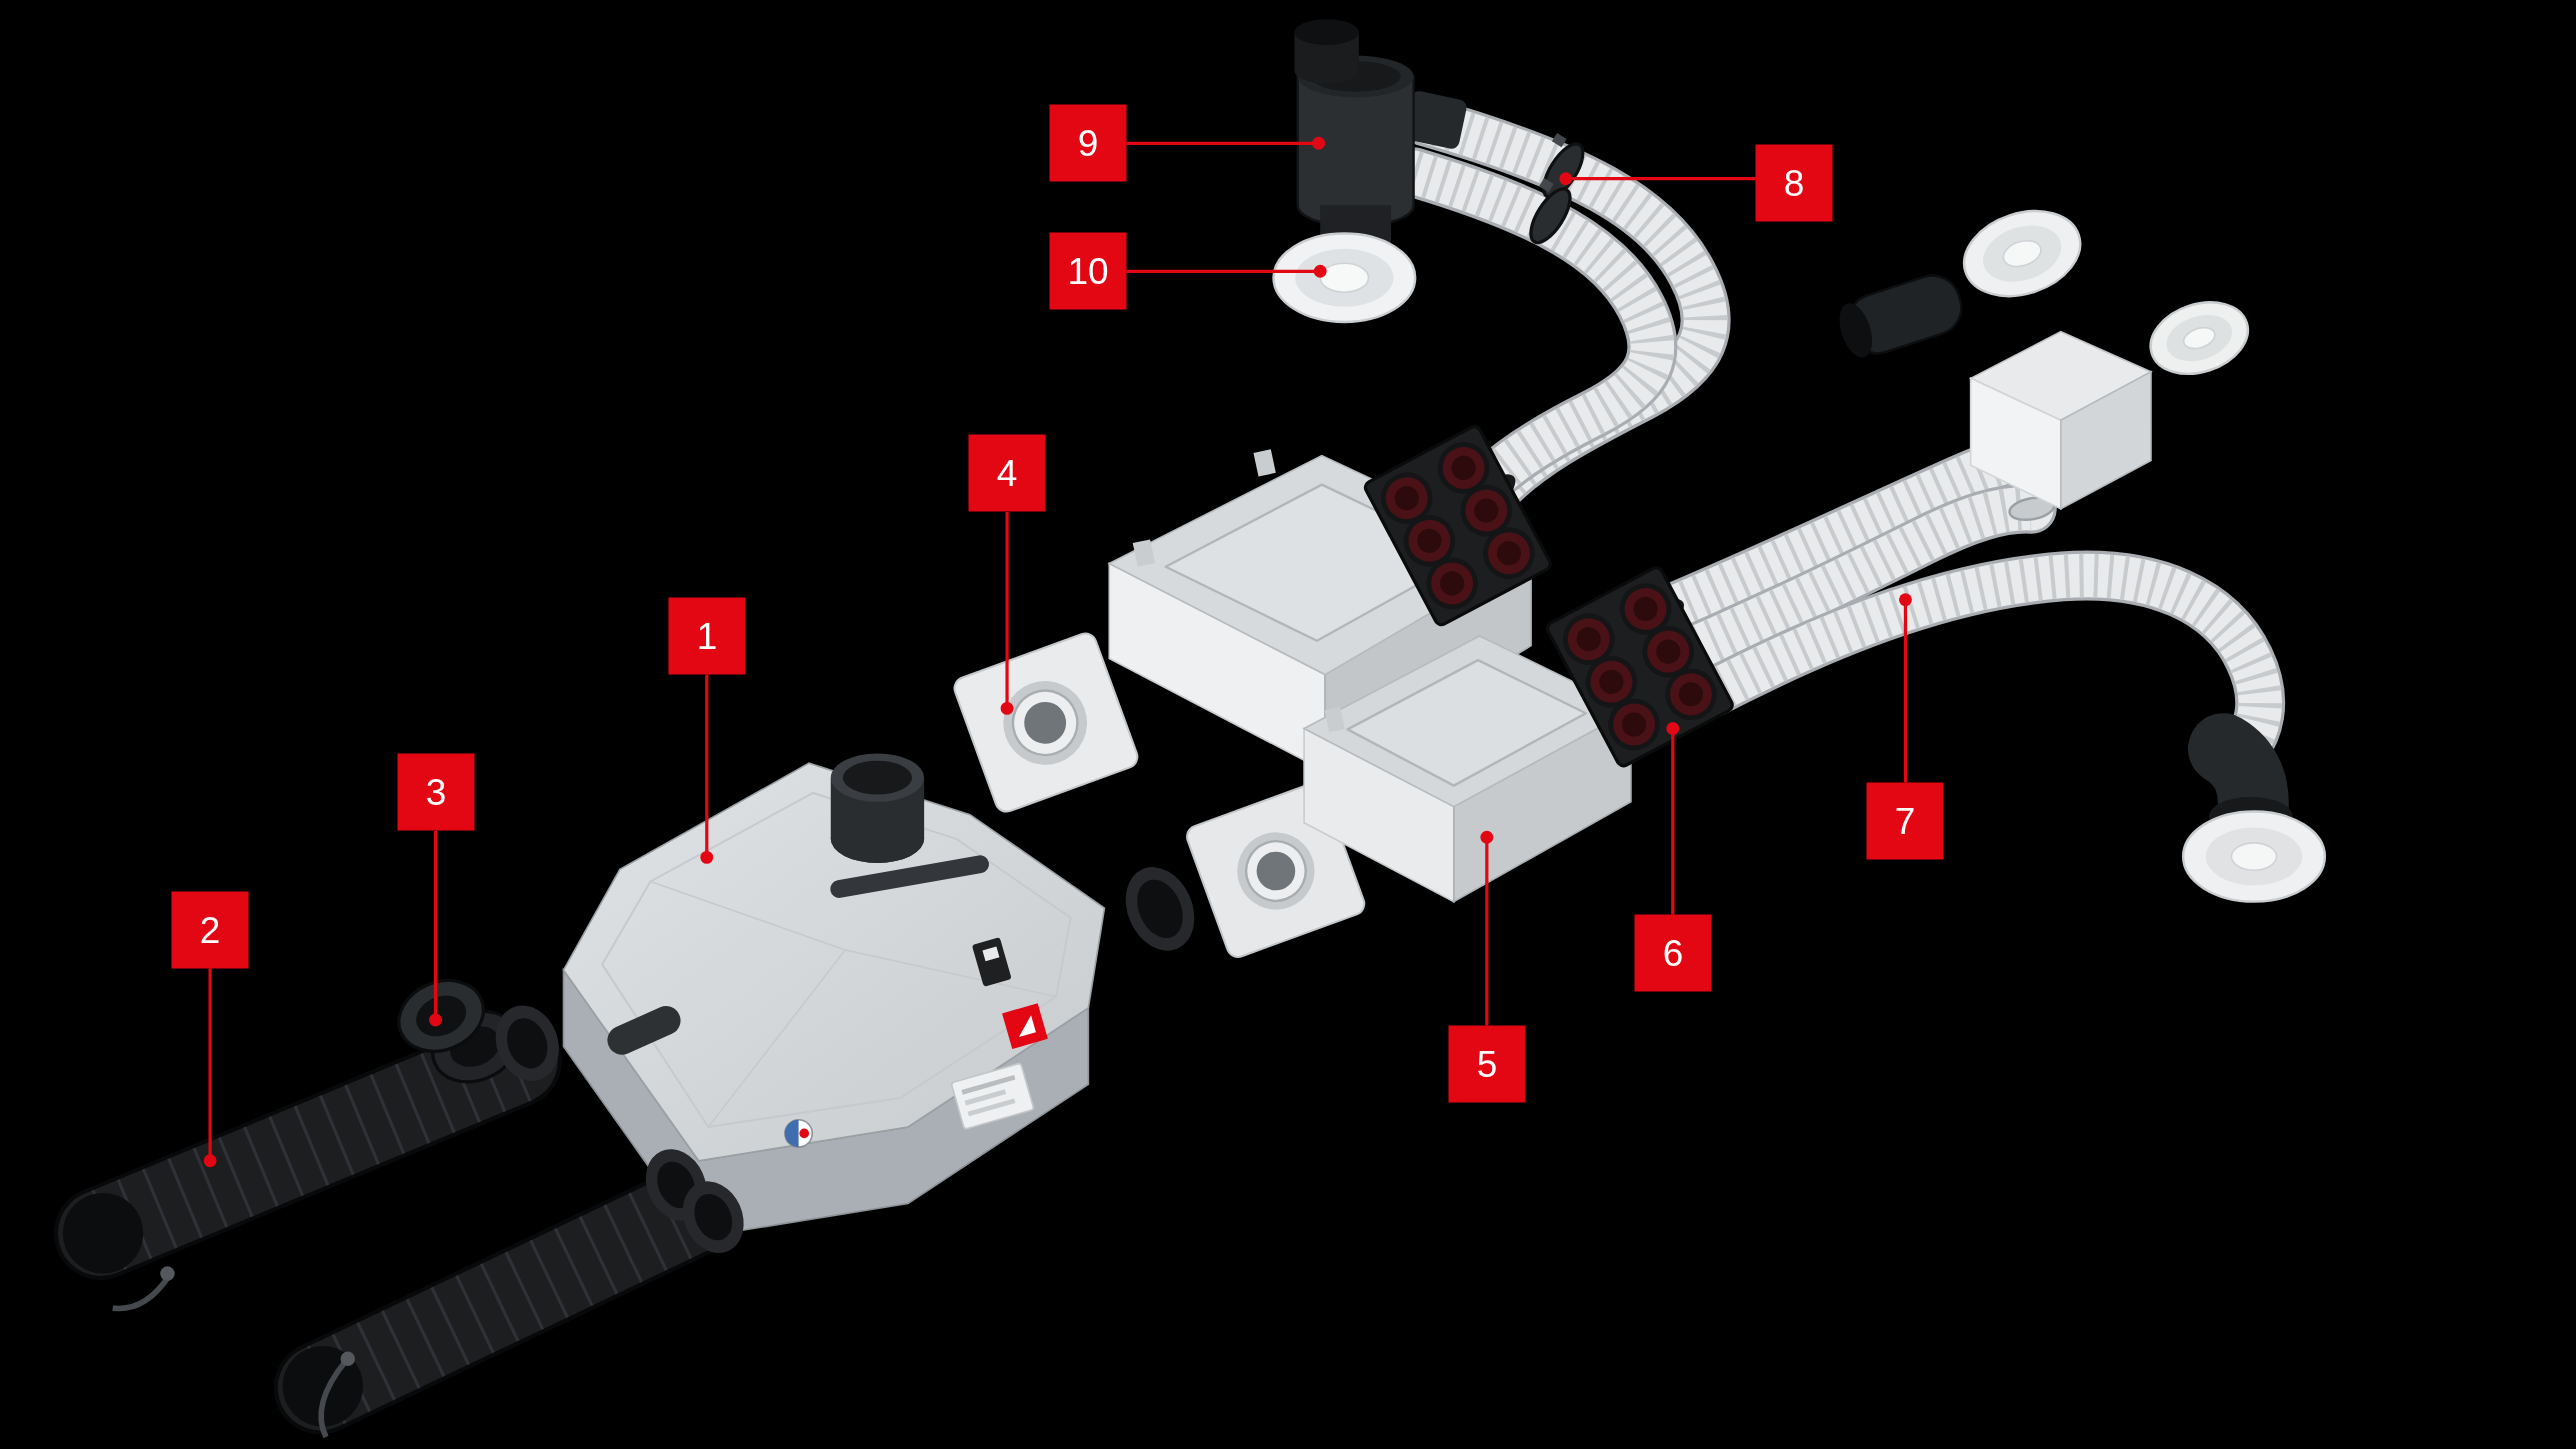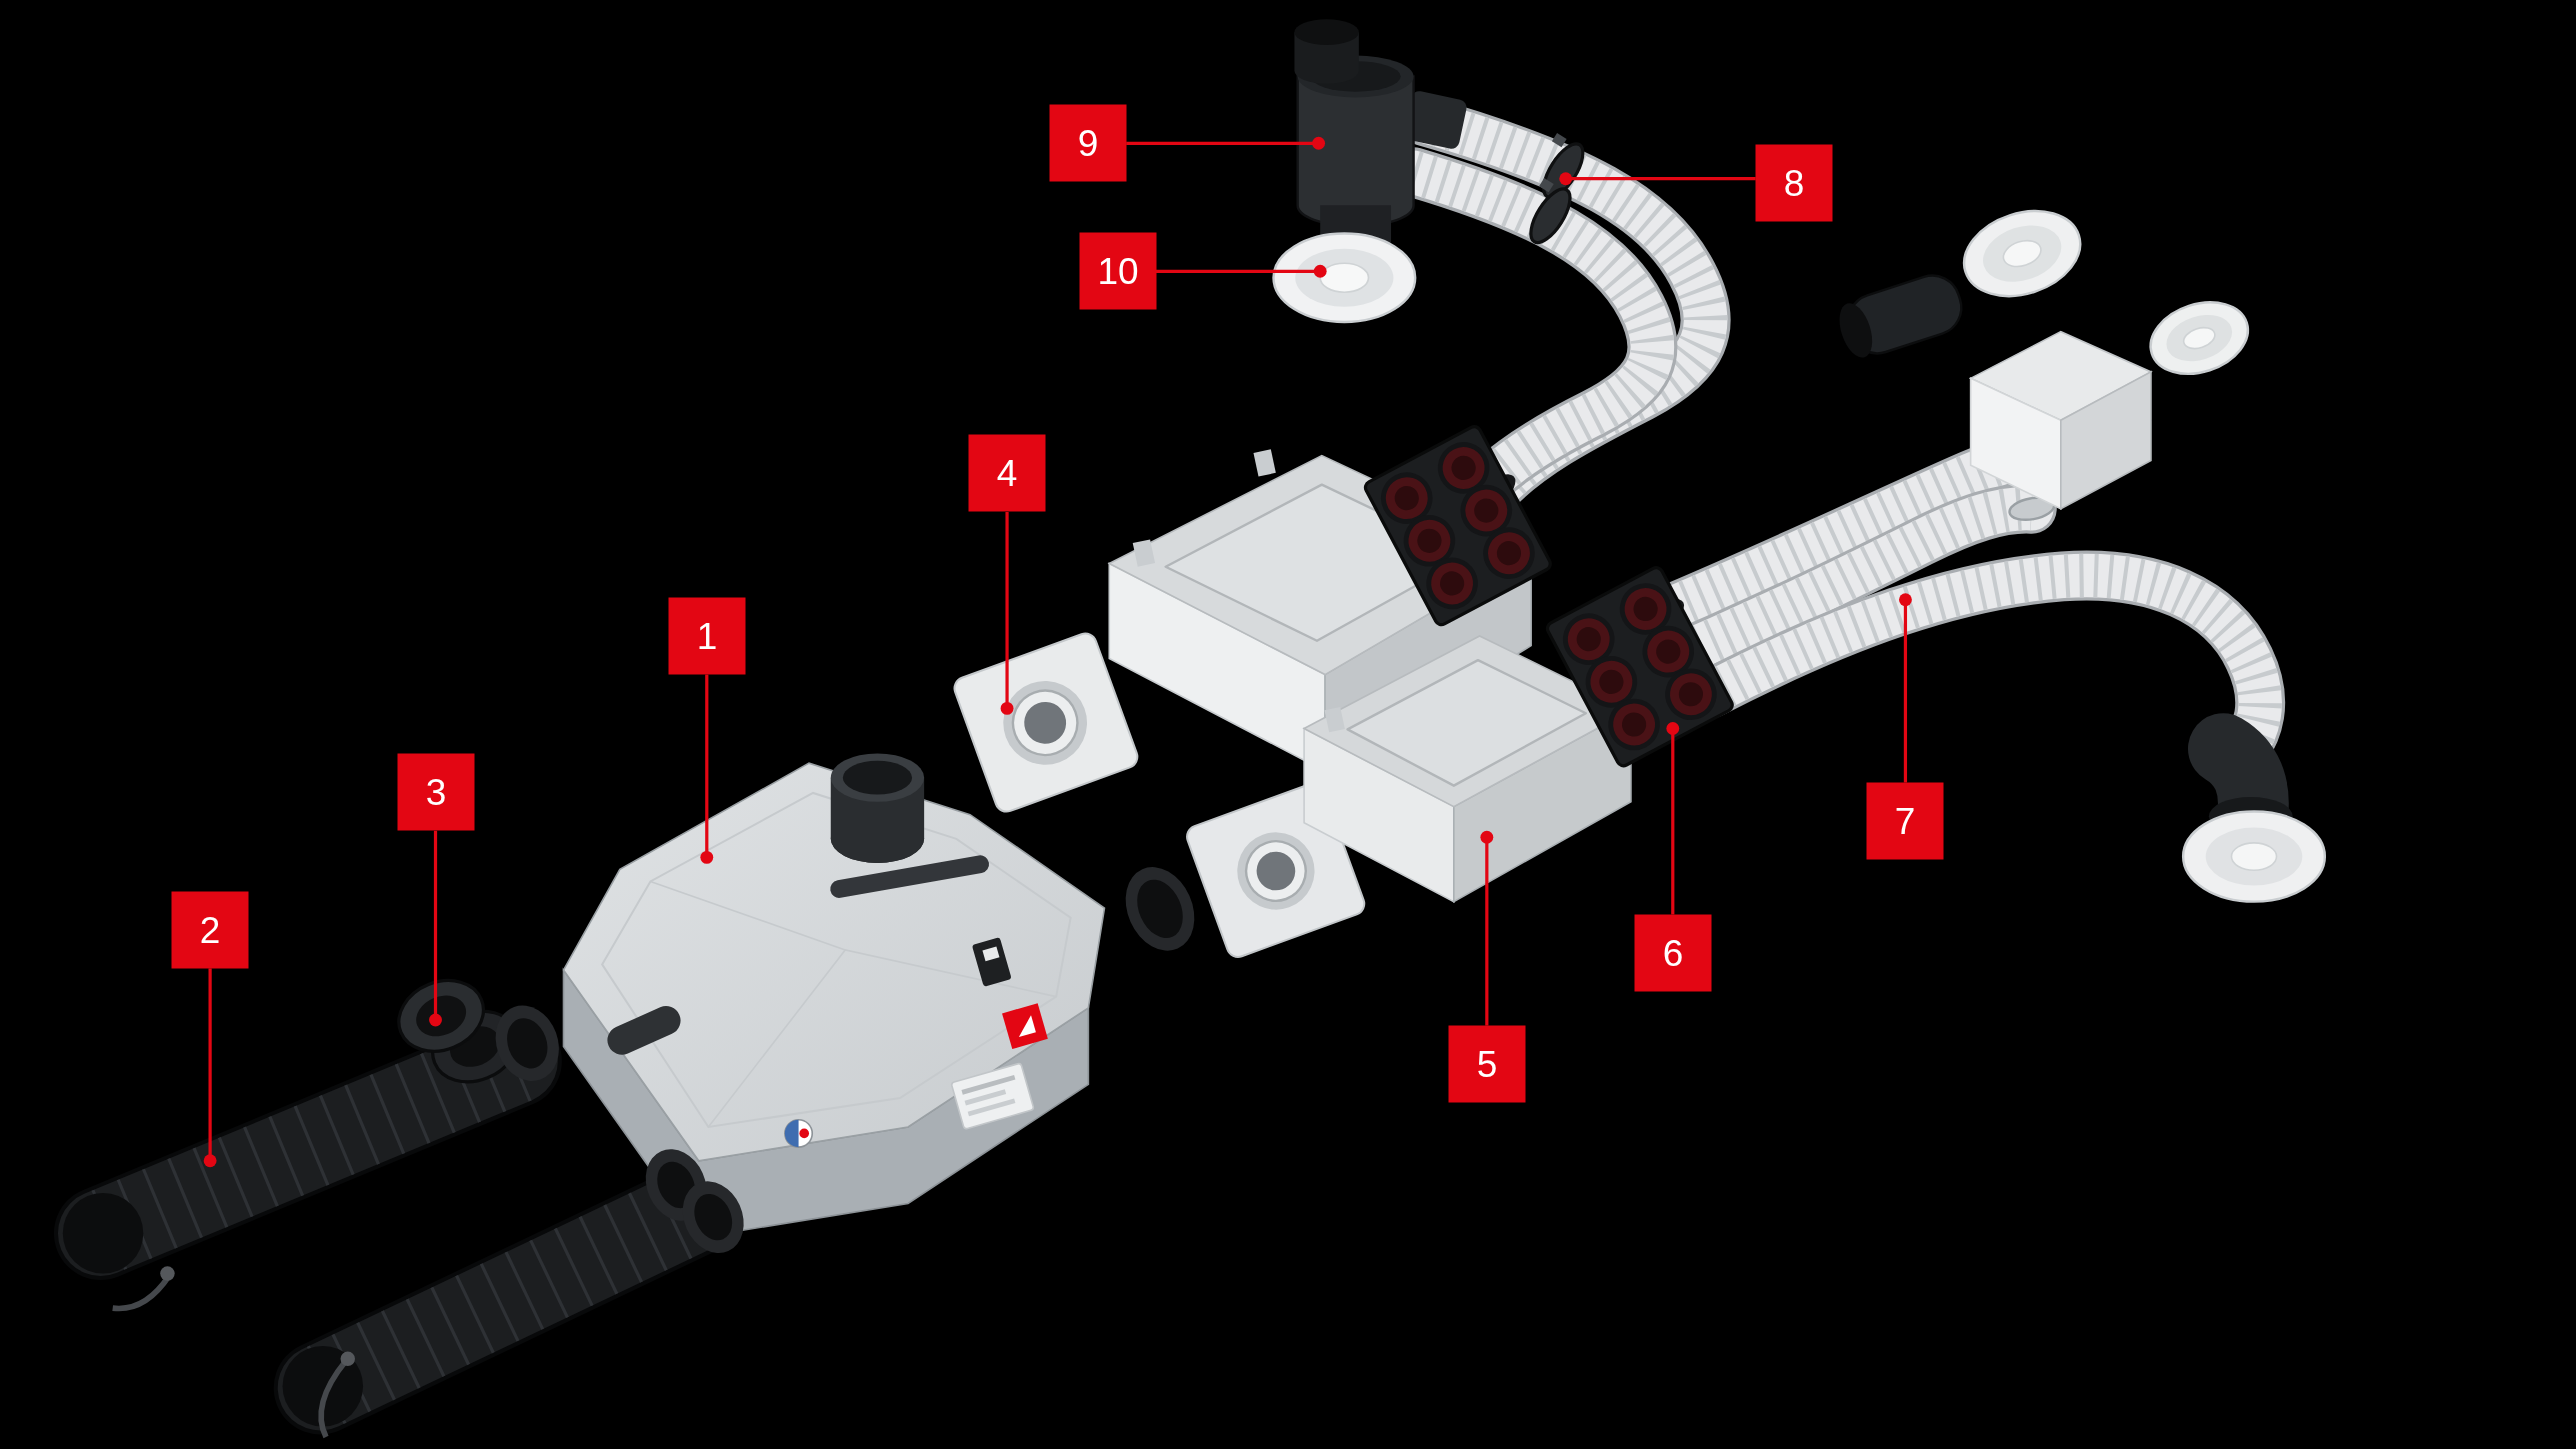--- a/index.html
+++ b/index.html
@@ -27,21 +27,21 @@
   }
   .c1{left:707px;top:636px;}
   .c2{left:210px;top:930px;}
   .c3{left:436px;top:792px;}
   .c4{left:1007px;top:473px;}
   .c5{left:1487px;top:1064px;}
   .c6{left:1673px;top:953px;}
   .c7{left:1905px;top:821px;}
   .c8{left:1794px;top:183px;}
   .c9{left:1088px;top:143px;}
-  .c10{left:1088px;top:271px;margin-left:30px;}
+  .c10{left:1088px;top:271px;}
 
   
   .tube-edge{fill:none;stroke:#a9adb1;stroke-width:62;stroke-linecap:round;}
   .tube-body{fill:none;stroke:#e9eaec;stroke-width:54;stroke-linecap:round;}
   .tube-ribs{fill:none;stroke:#c7cbce;stroke-width:54;stroke-dasharray:5 13;}
 
   
   .ins-edge{fill:none;stroke:#08090a;stroke-width:116;stroke-linecap:round;}
   .ins-body{fill:none;stroke:#1c1e20;stroke-width:106;stroke-linecap:round;}
   .ins-wrap{fill:none;stroke:#2e3135;stroke-width:106;stroke-dasharray:4 30;}

